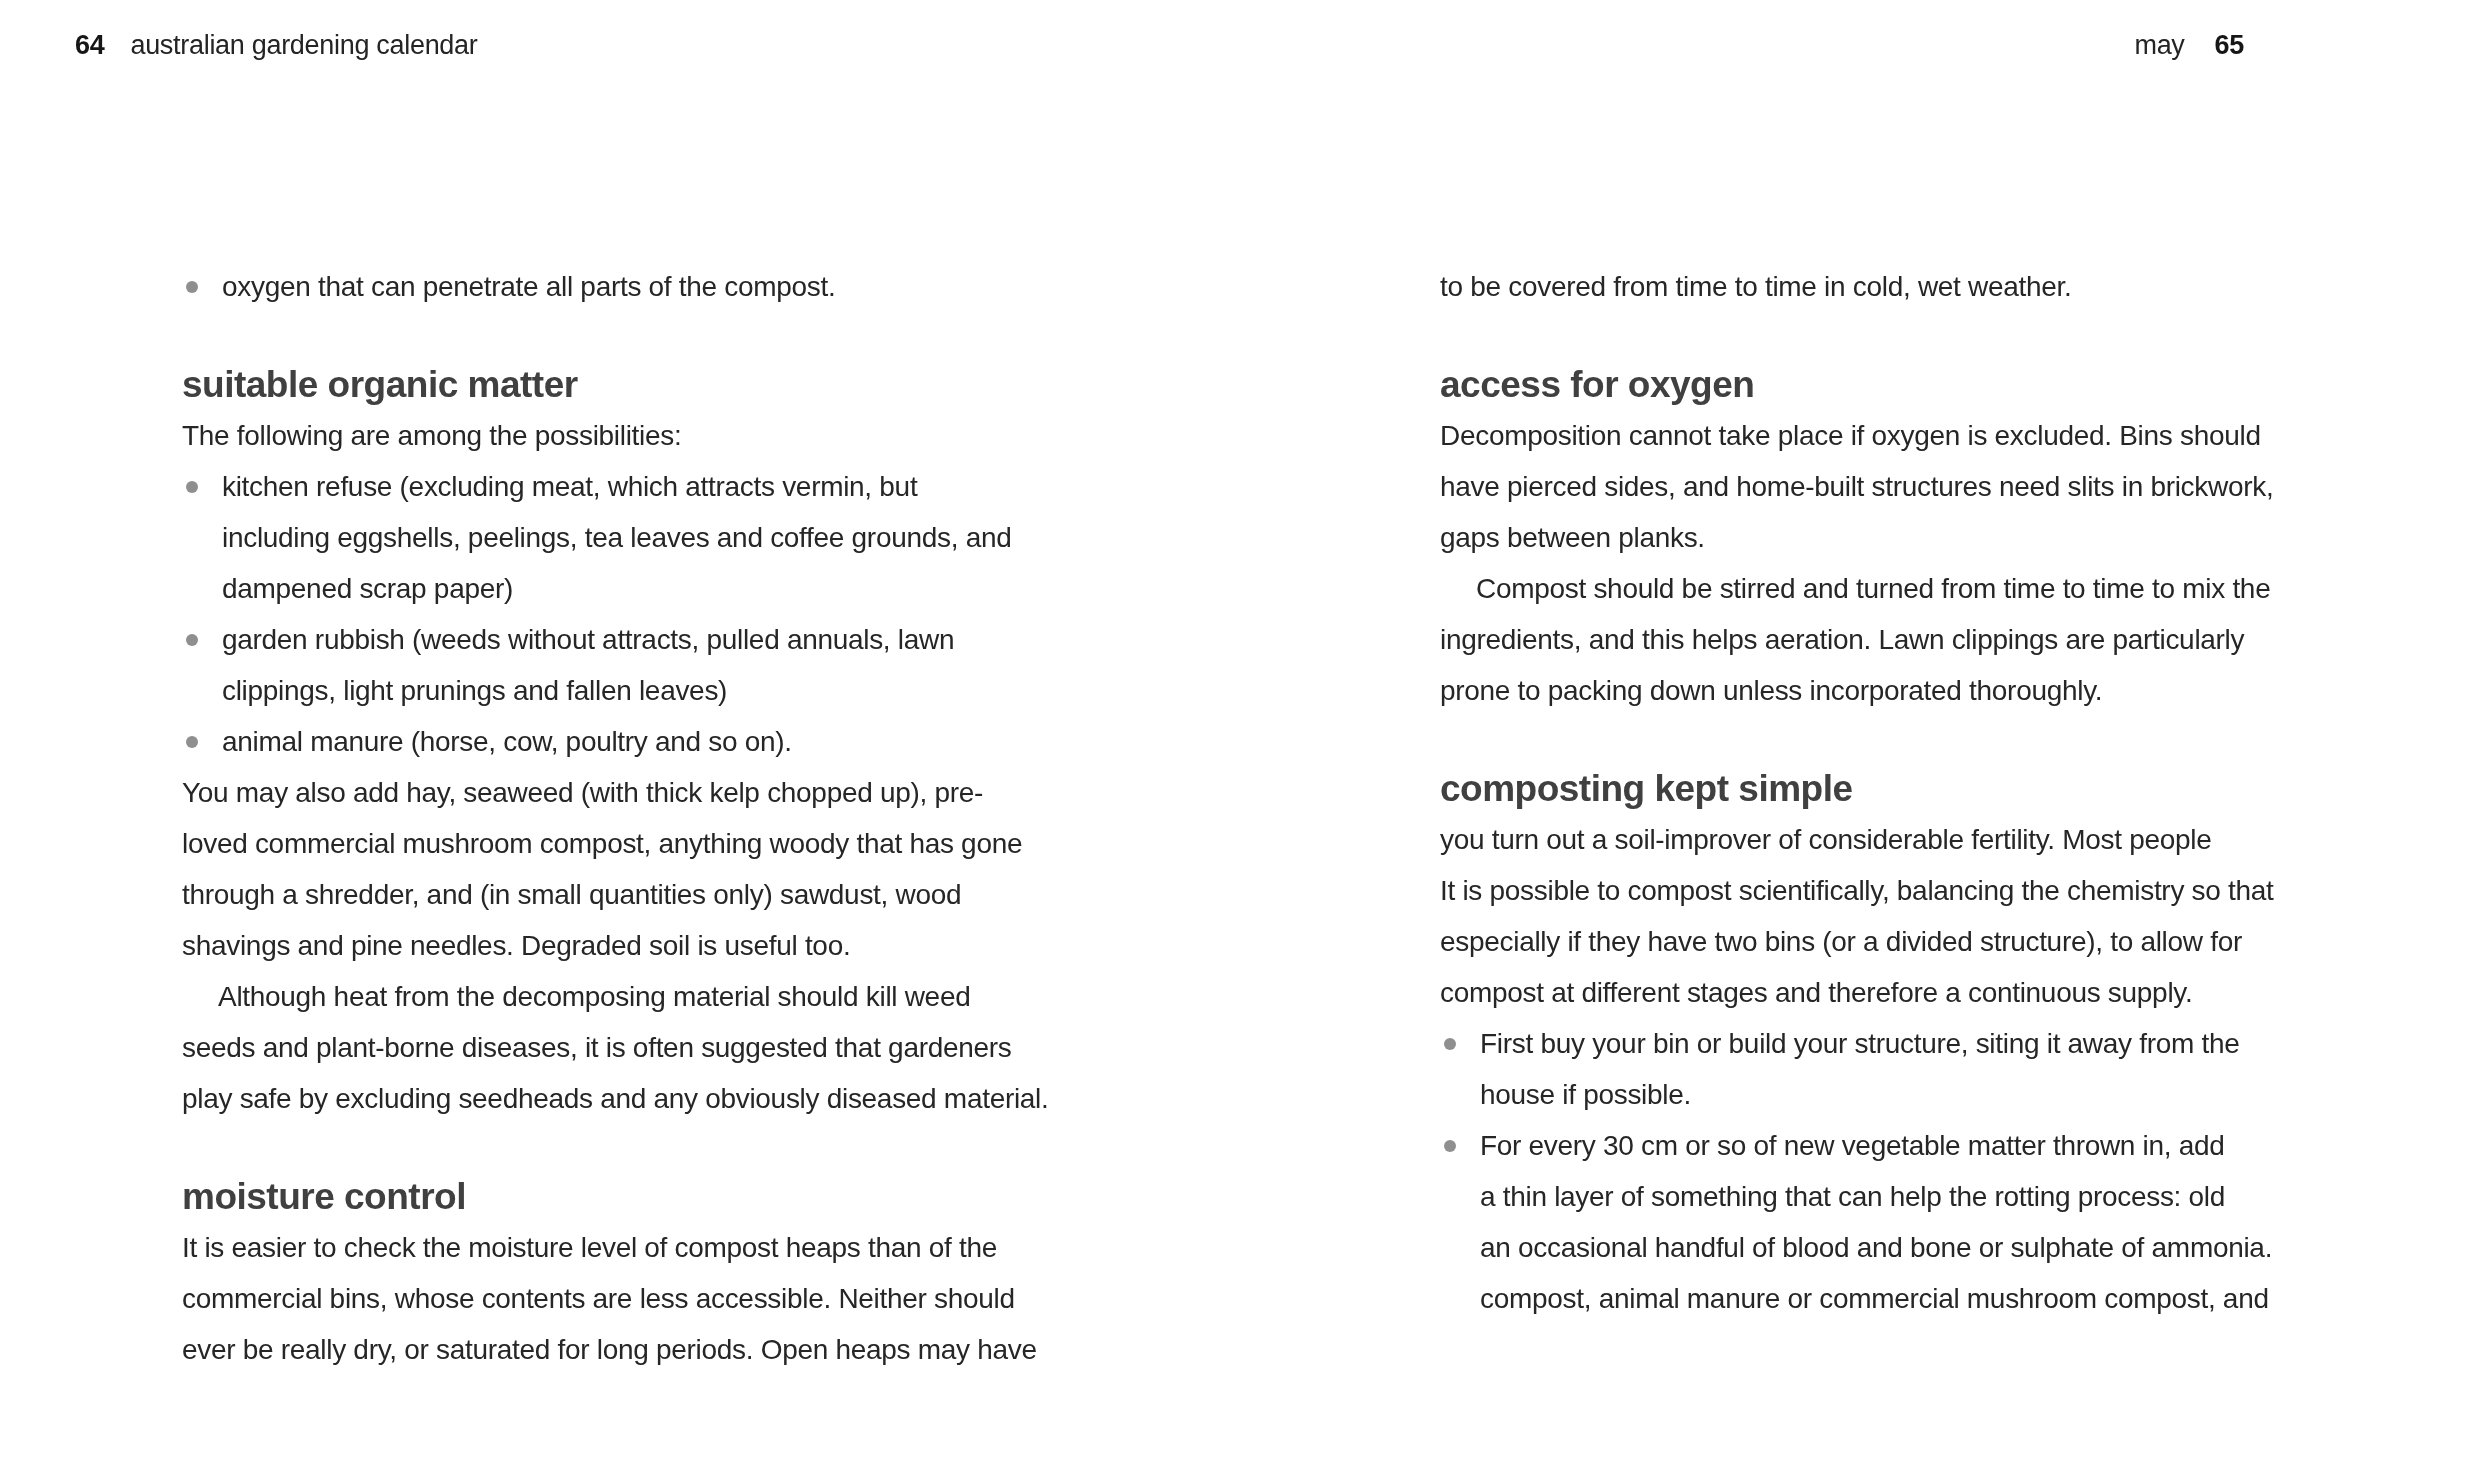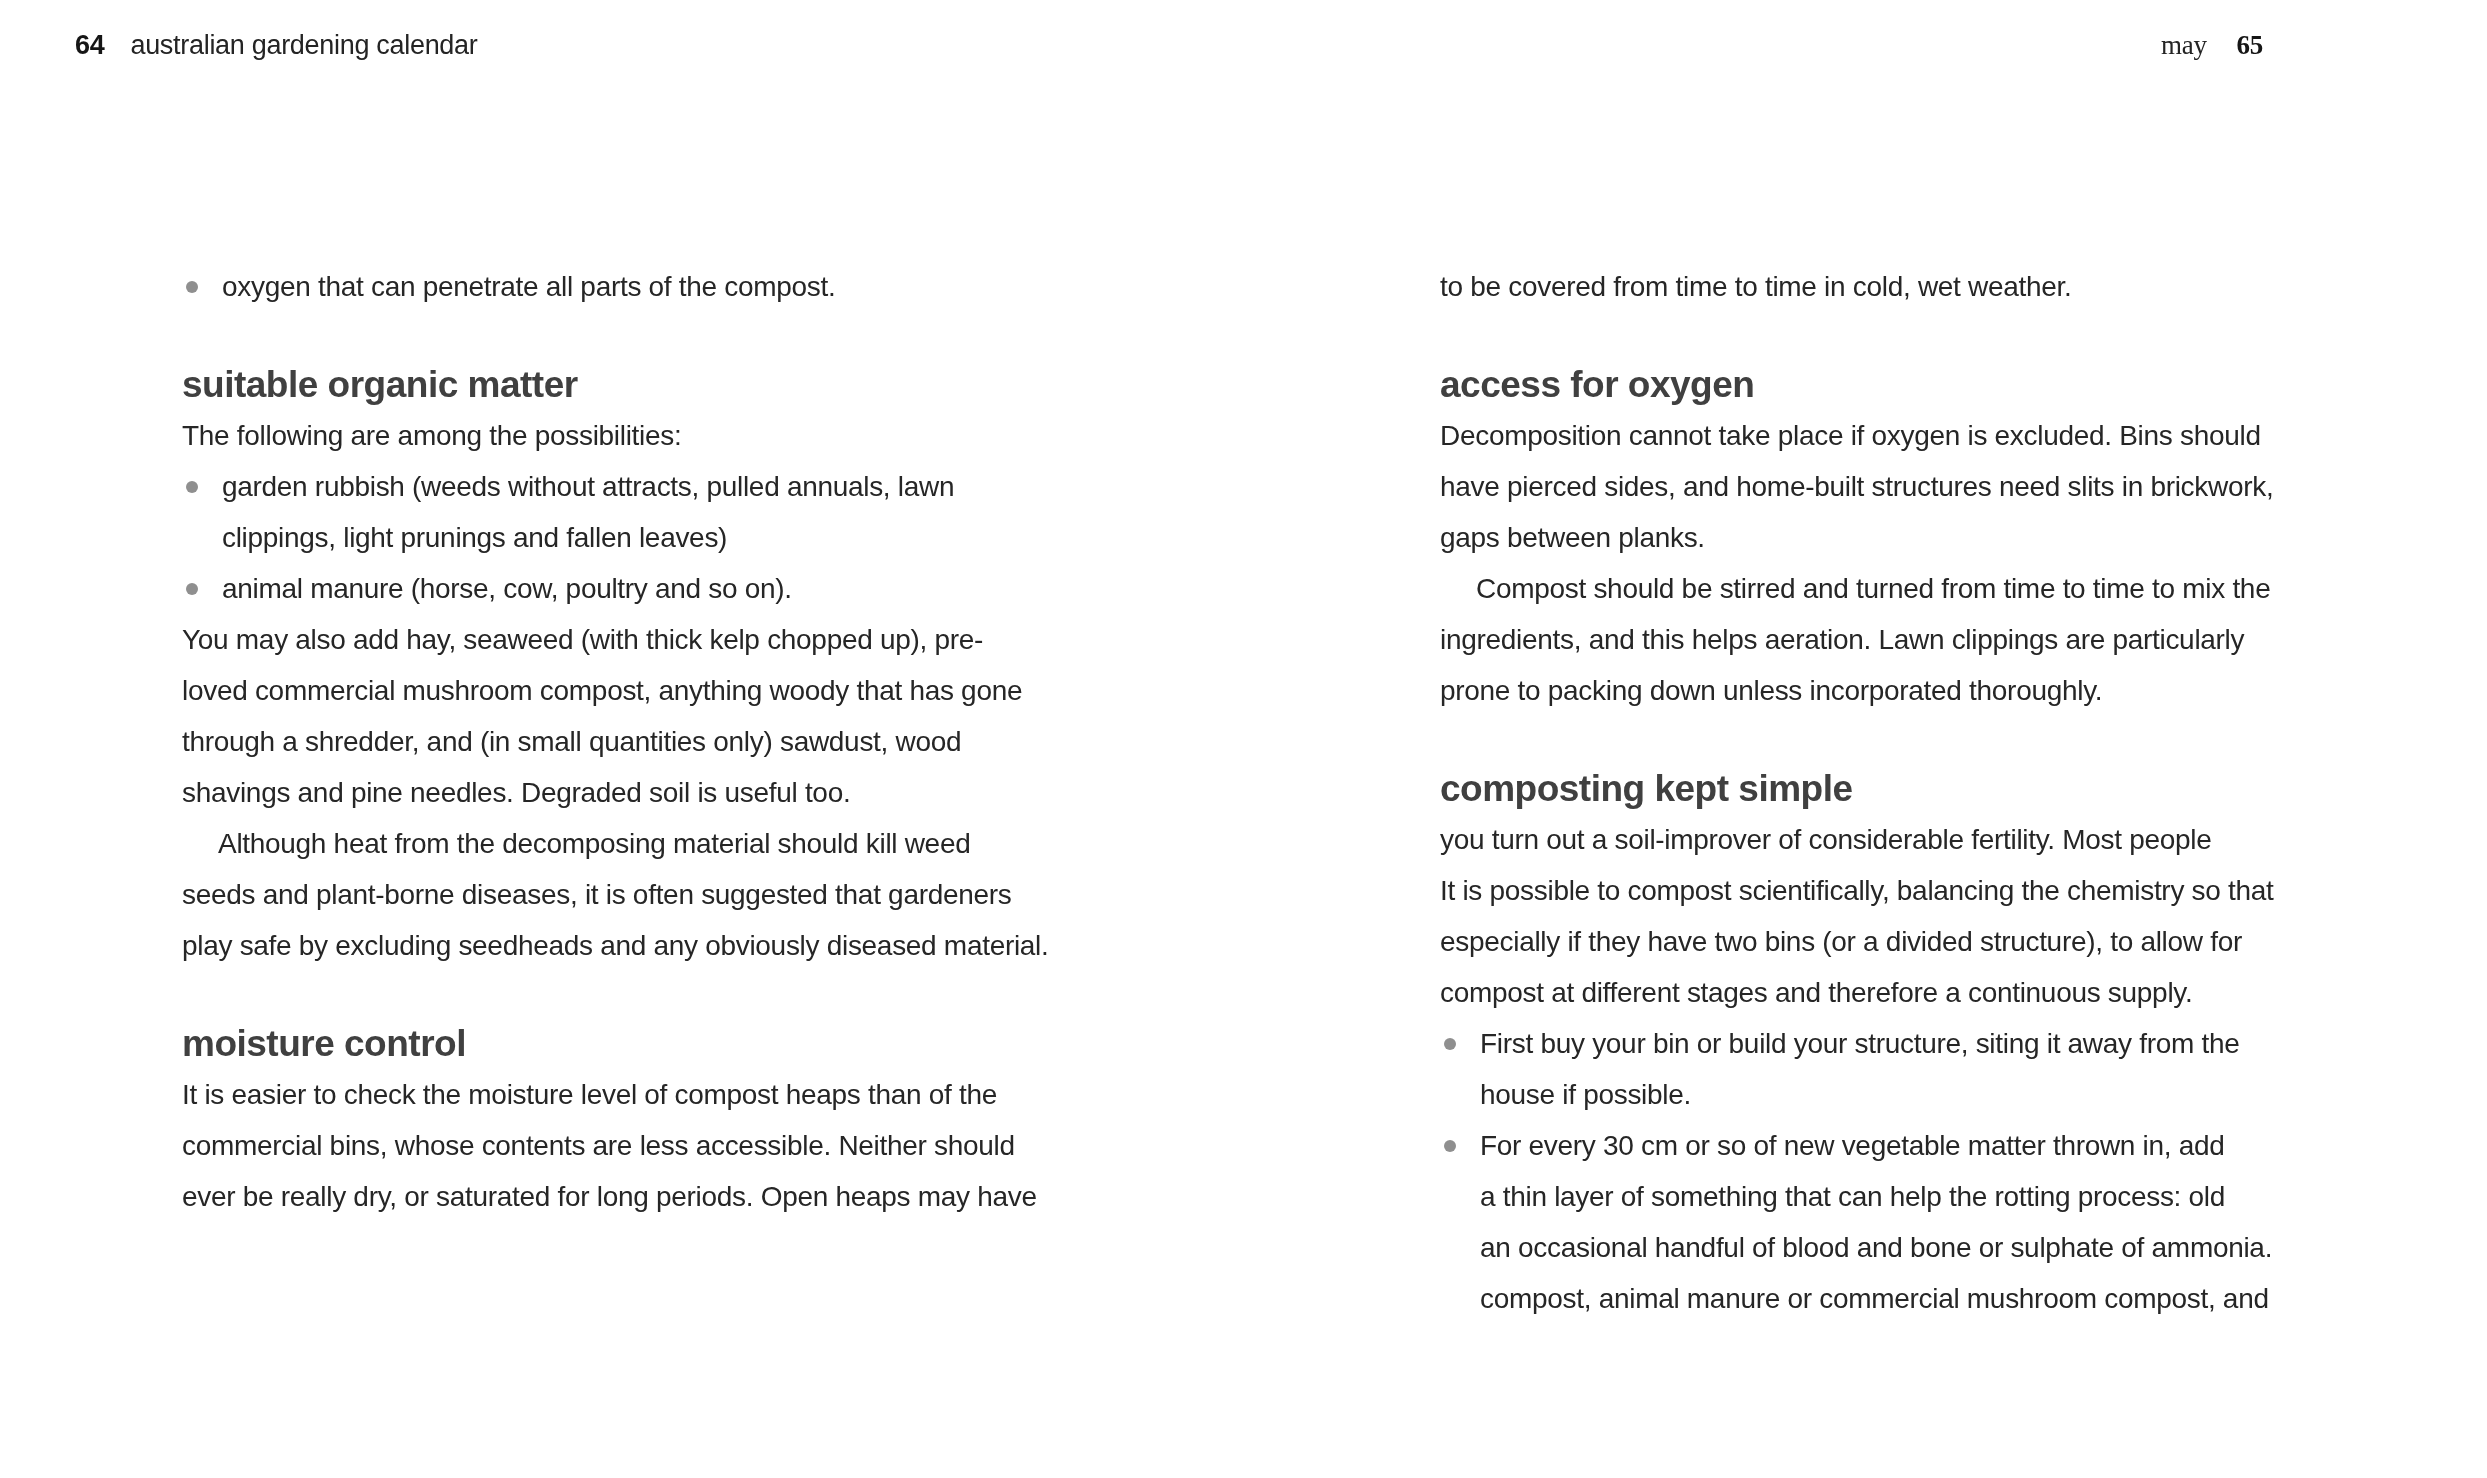--- a/index.html
+++ b/index.html
@@ -27,24 +27,23 @@
     letter-spacing: -0.3px;
   }
   .head-left {
     position: absolute;
     left: 75px;
     top: 0;
     white-space: nowrap;
   }
   .head-right {
     position: absolute;
-    right: 33px;
+    right: 52px;
     top: 0;
     white-space: nowrap;
-    font-family: Liberation Serif, serif;
   }
   .pagenum { font-weight: bold; color: #161616; }
   .head-left .book-title { margin-left: 26px; color: #242424; }
   .head-right .month-label { margin-right: 30px; color: #242424; }
 
   
   .column {
     position: absolute;
     top: 261px;
     font-size: 28px;
@@ -93,20 +92,26 @@
   </div>
 
   <div class="column left">
       <div class="bullet-item">
         <span class="bullet-dot"></span>
         <div class="line">oxygen that can penetrate all parts of the compost.</div>
       </div>
       <h2 class="heading">suitable organic matter</h2>
       <div class="para">
         <div class="line">The following are among the possibilities:</div>
+      </div>
+      <div class="bullet-item">
+        <span class="bullet-dot"></span>
+        <div class="line">kitchen refuse (excluding meat, which attracts vermin, but</div>
+        <div class="line">including eggshells, peelings, tea leaves and coffee grounds, and</div>
+        <div class="line">dampened scrap paper)</div>
       </div>
       <div class="bullet-item">
         <span class="bullet-dot"></span>
         <div class="line">garden rubbish (weeds without attracts, pulled annuals, lawn</div>
         <div class="line">clippings, light prunings and fallen leaves)</div>
       </div>
       <div class="bullet-item">
         <span class="bullet-dot"></span>
         <div class="line">animal manure (horse, cow, poultry and so on).</div>
       </div>

